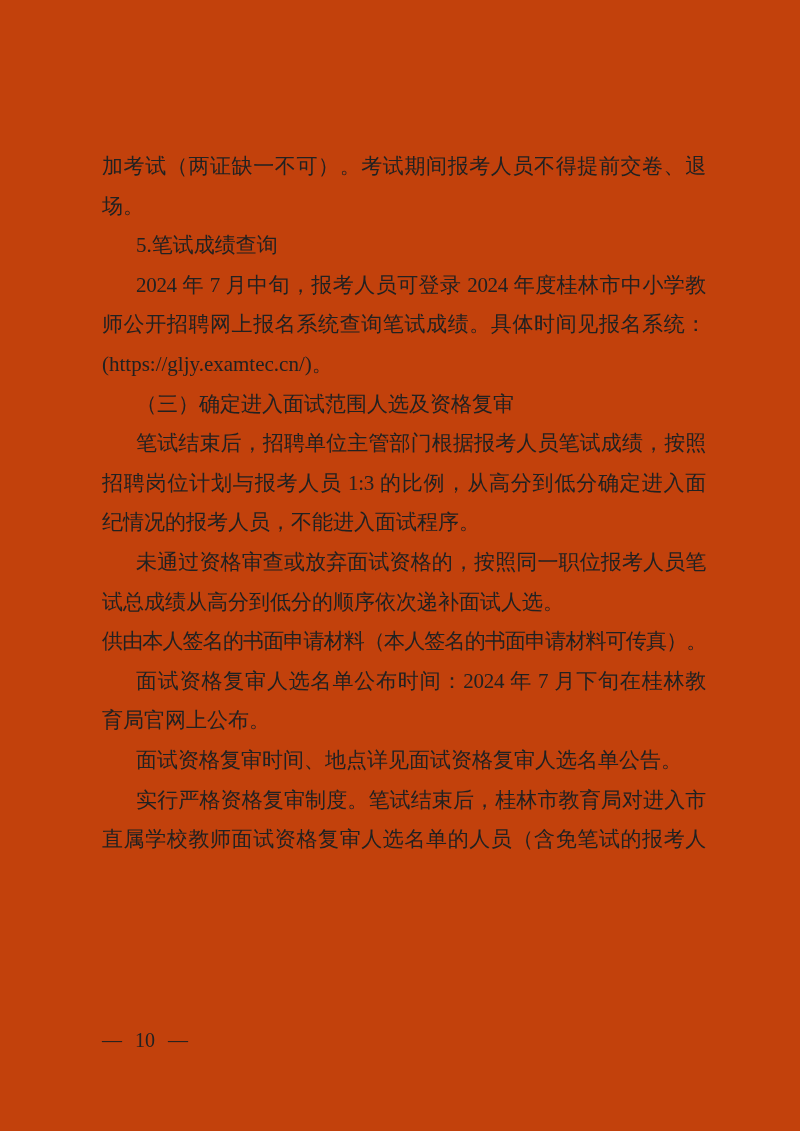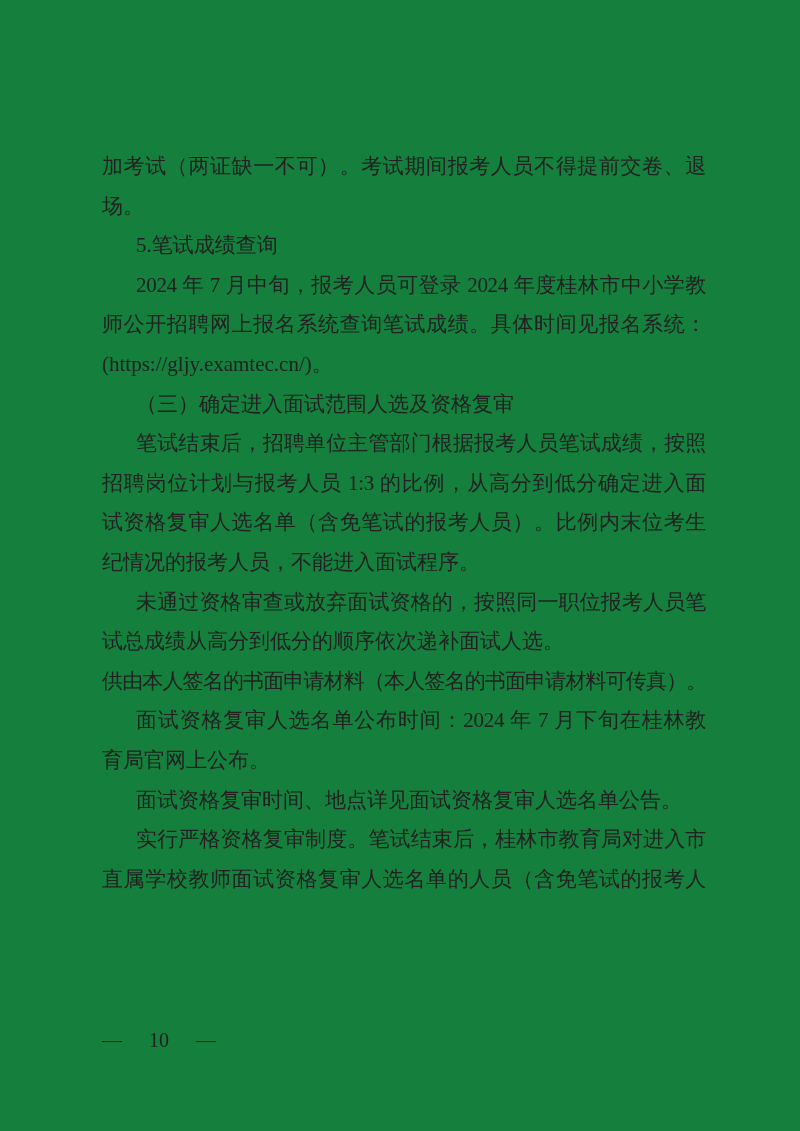--- a/index.html
+++ b/index.html
@@ -4,21 +4,21 @@
 <style>
   html, body {
     margin: 0;
     padding: 0;
     background: #ffffff;
   }
   .page {
     position: relative;
     width: 800px;
     height: 1131px;
-    background: #15803d;
+    background: #c2410c;
     overflow: hidden;
     font-family: "Liberation Serif", "DejaVu Serif", serif;
     color: #212121;
   }
   .content {
     position: absolute;
     left: 102px;
     top: 147px;
     width: 604px;
   }
@@ -46,38 +46,37 @@
     position: absolute;
     left: 102px;
     top: 1026px;
     height: 28px;
     line-height: 28px;
     font-size: 20px;
     display: flex;
     align-items: center;
   }
   .footer .pgnum {
-    margin: 0 27px;
+    margin: 0 13px;
   }
 </style>
 </head>
 <body>
 
 <div class="page">
   <div class="content">
     <div class="ln just">加考试（两证缺一不可）。考试期间报考人员不得提前交卷、退</div>
     <div class="ln">场。</div>
     <div class="ln ind">5.笔试成绩查询</div>
     <div class="ln ind just">2024 年 7 月中旬，报考人员可登录 2024 年度桂林市中小学教</div>
     <div class="ln just">师公开招聘网上报名系统查询笔试成绩。具体时间见报名系统：</div>
     <div class="ln">(https://gljy.examtec.cn/)。</div>
     <div class="ln ind">（三）确定进入面试范围人选及资格复审</div>
     <div class="ln ind just">笔试结束后，招聘单位主管部门根据报考人员笔试成绩，按照</div>
     <div class="ln just">招聘岗位计划与报考人员 1:3 的比例，从高分到低分确定进入面</div>
-    <div class="ln just">试资格复审人选名单（含免笔试的报考人员）。比例内末位考生</div>
     <div class="ln">纪情况的报考人员，不能进入面试程序。</div>
     <div class="ln ind just">未通过资格审查或放弃面试资格的，按照同一职位报考人员笔</div>
     <div class="ln">试总成绩从高分到低分的顺序依次递补面试人选。</div>
     <div class="ln just tight">供由本人签名的书面申请材料（本人签名的书面申请材料可传真）。</div>
     <div class="ln ind just">面试资格复审人选名单公布时间：2024 年 7 月下旬在桂林教</div>
     <div class="ln">育局官网上公布。</div>
     <div class="ln ind">面试资格复审时间、地点详见面试资格复审人选名单公告。</div>
     <div class="ln ind just">实行严格资格复审制度。笔试结束后，桂林市教育局对进入市</div>
     <div class="ln just">直属学校教师面试资格复审人选名单的人员（含免笔试的报考人</div>
   </div>

